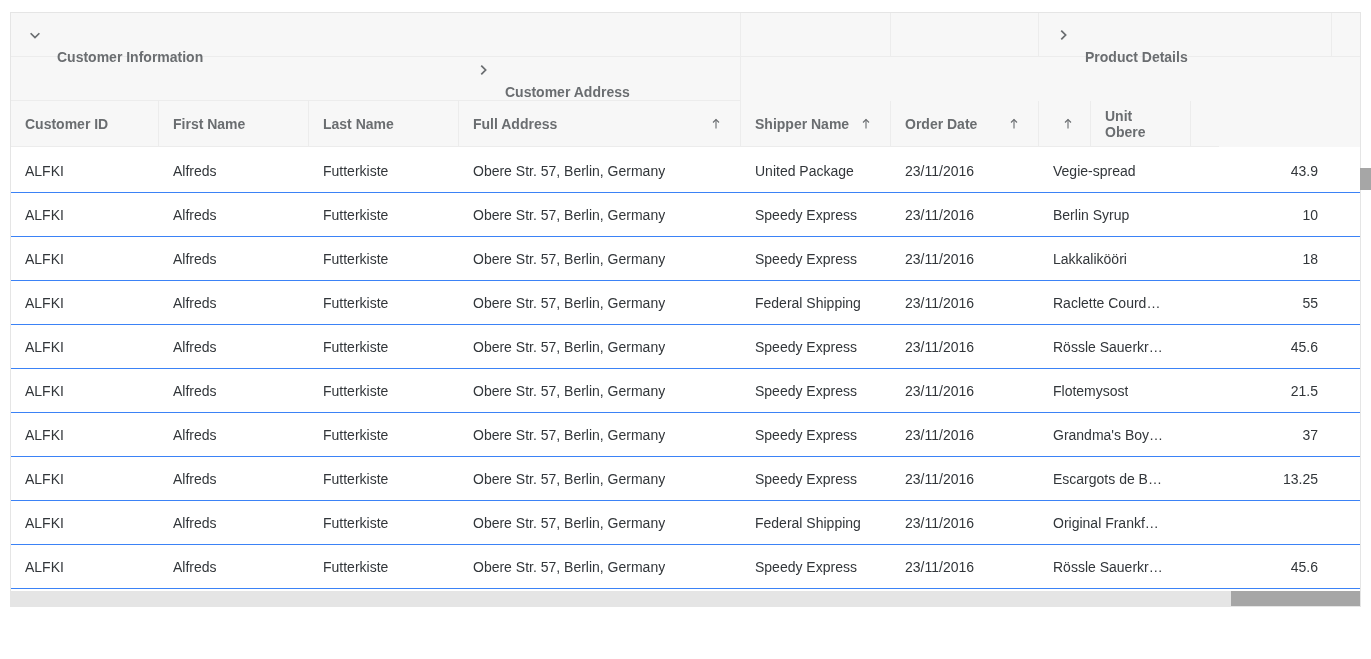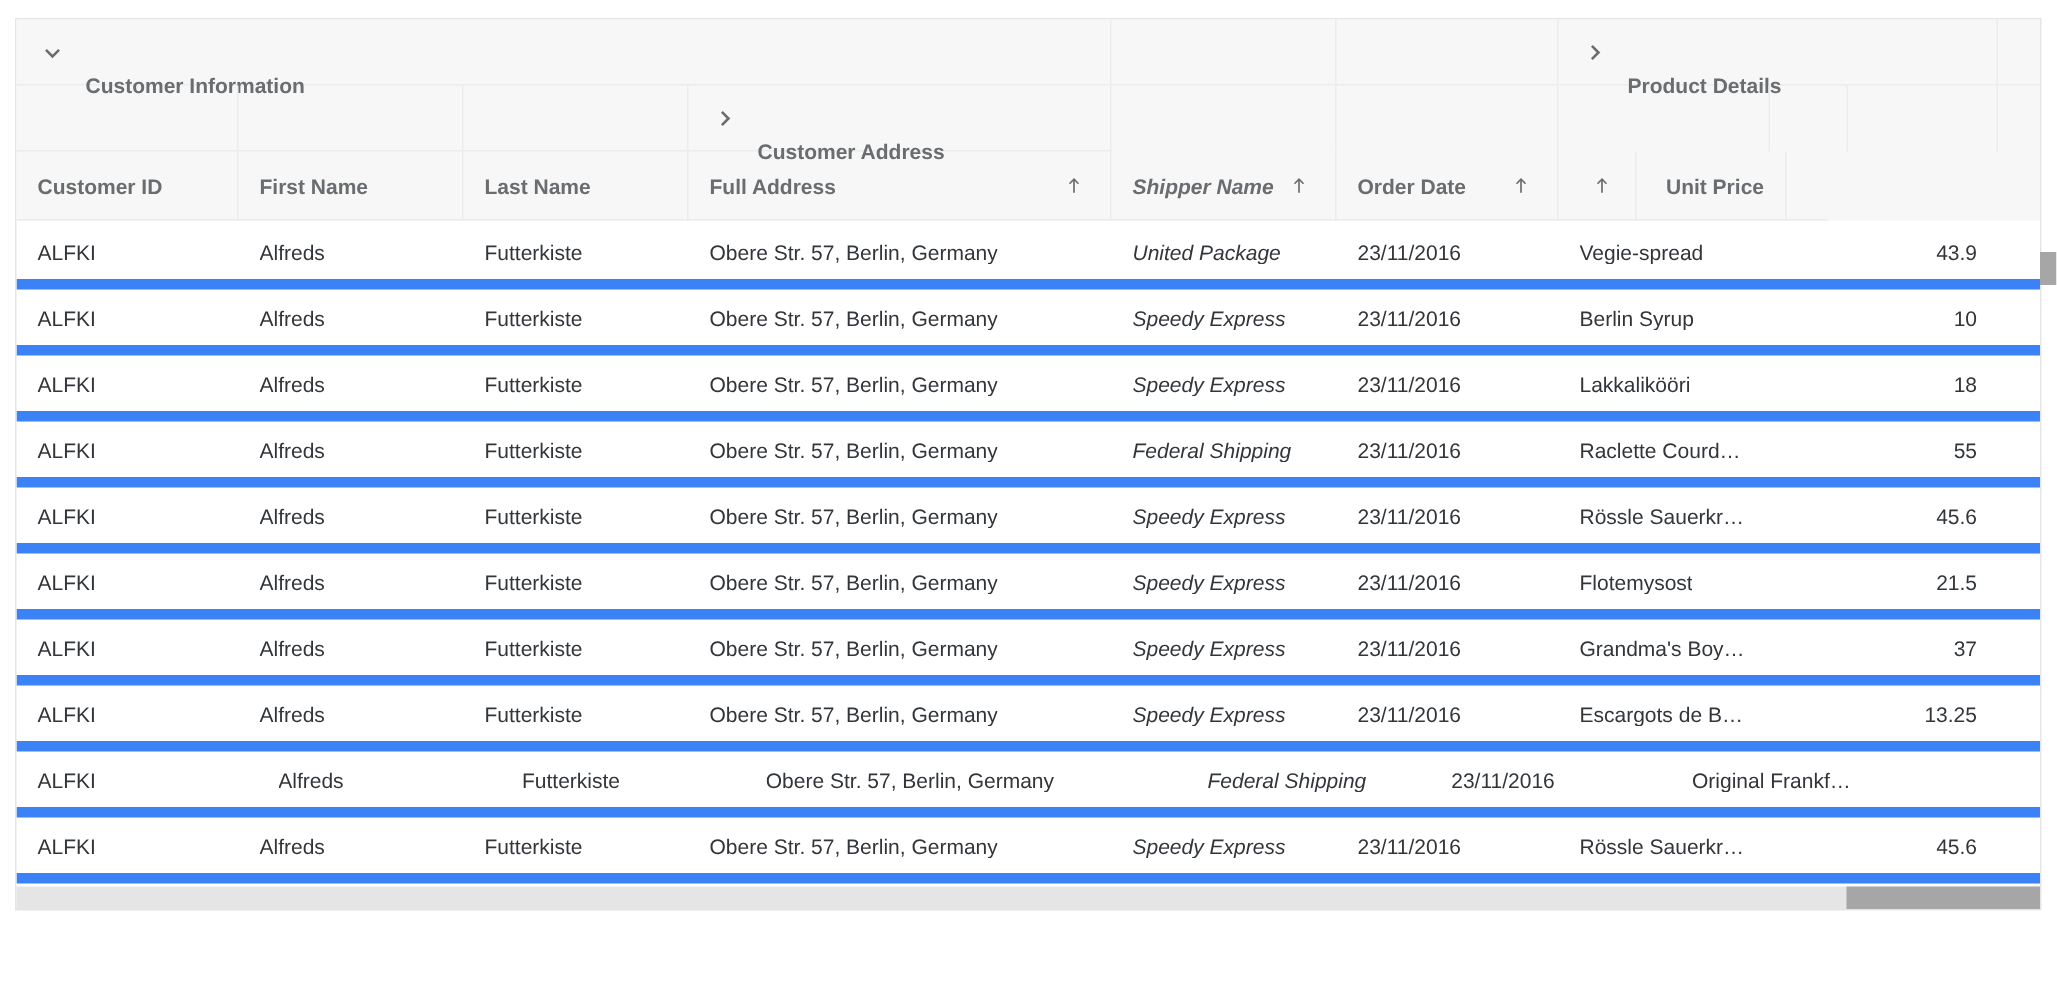--- a/index.html
+++ b/index.html
@@ -24,42 +24,42 @@
       display: flex;
       align-items: center;
       border-right: 1px solid #ececec;
       border-bottom: 1px solid #ececec;
     }
     
     .c-custid   { width: 148px; }
     .c-first    { width: 150px; }
     .c-last     { width: 150px; }
     .c-address  { width: 282px; }
-    .c-shipper  { width: 150px; font-style: italic; }
+    .c-shipper  { width: 150px; }
     .c-order    { width: 148px; }
     .c-name     { width: 141px; }
     .c-sorticon { width: 52px; justify-content: flex-end; padding-right: 12px; }
     .c-price    { width: 100px; justify-content: flex-end; }
     .c-extra    { width: 22px; }
 
     .group-title {
       color: #6a6d70; font-size: 14px; font-weight: 600;
       display: flex; align-items: center; margin-top: 44px;
     }
     .expand-icon, .collapse-icon, .sort-icon {
       display: inline-flex; align-items: center; justify-content: center;
       width: 20px; height: 20px; color: #6a6d70;
     }
     .sort-icon svg, .expand-icon svg, .collapse-icon svg { stroke: #6a6d70; }
     .hdr-text { color: #6a6d70; font-size: 14px; font-weight: 600; }
 
     .group-row { height: 44px; }
-    .subgroup-row { height: 44px; }
+    .subgroup-row { height: 44px; align-items: flex-end; }
     .column-row { height: 46px; }
-    .data-row   { height: 44px; border-bottom: 7px solid #3b82f6; justify-content: space-between; }
+    .data-row   { height: 44px; border-bottom: 1px solid #3b82f6; }
     .data-row .cell { border-right: none; border-bottom: none; }
     .data-text { color: #32363a; font-size: 14px; }
 
     .borderless { border-right: none; }
     .no-bottom  { border-bottom: none; }
 
     .body-area { position: absolute; left:0; right:0; bottom: 15px; top: 136px; overflow: hidden; }
 
     .h-scrollbar {
       position: absolute; left: 0; right: 0; bottom: 0;
@@ -182,21 +182,21 @@
       </div>
       <div class="cell c-sorticon">
         <span class="sort-icon">
           <svg width="12" height="12" viewBox="0 0 16 16">
               <line x1="8" y1="14" x2="8" y2="2" stroke-width="1.5"></line>
               <polyline points="4,6 8,2 12,6" fill="none" stroke-width="1.5"></polyline>
             </svg>
         </span>
       </div>
       <div class="cell c-price">
-        <span class="hdr-text">Unit Price</span>
+        <span class="hdr-text">Unit Obere</span>
       </div>
       <div class="cell c-extra borderless"></div>
     </div>
 
   </div>
 
   <div class="body-area" id="body-area">
       <div class="row data-row">
         <div class="cell c-custid">
           <span class="data-text trunc">ALFKI</span>

